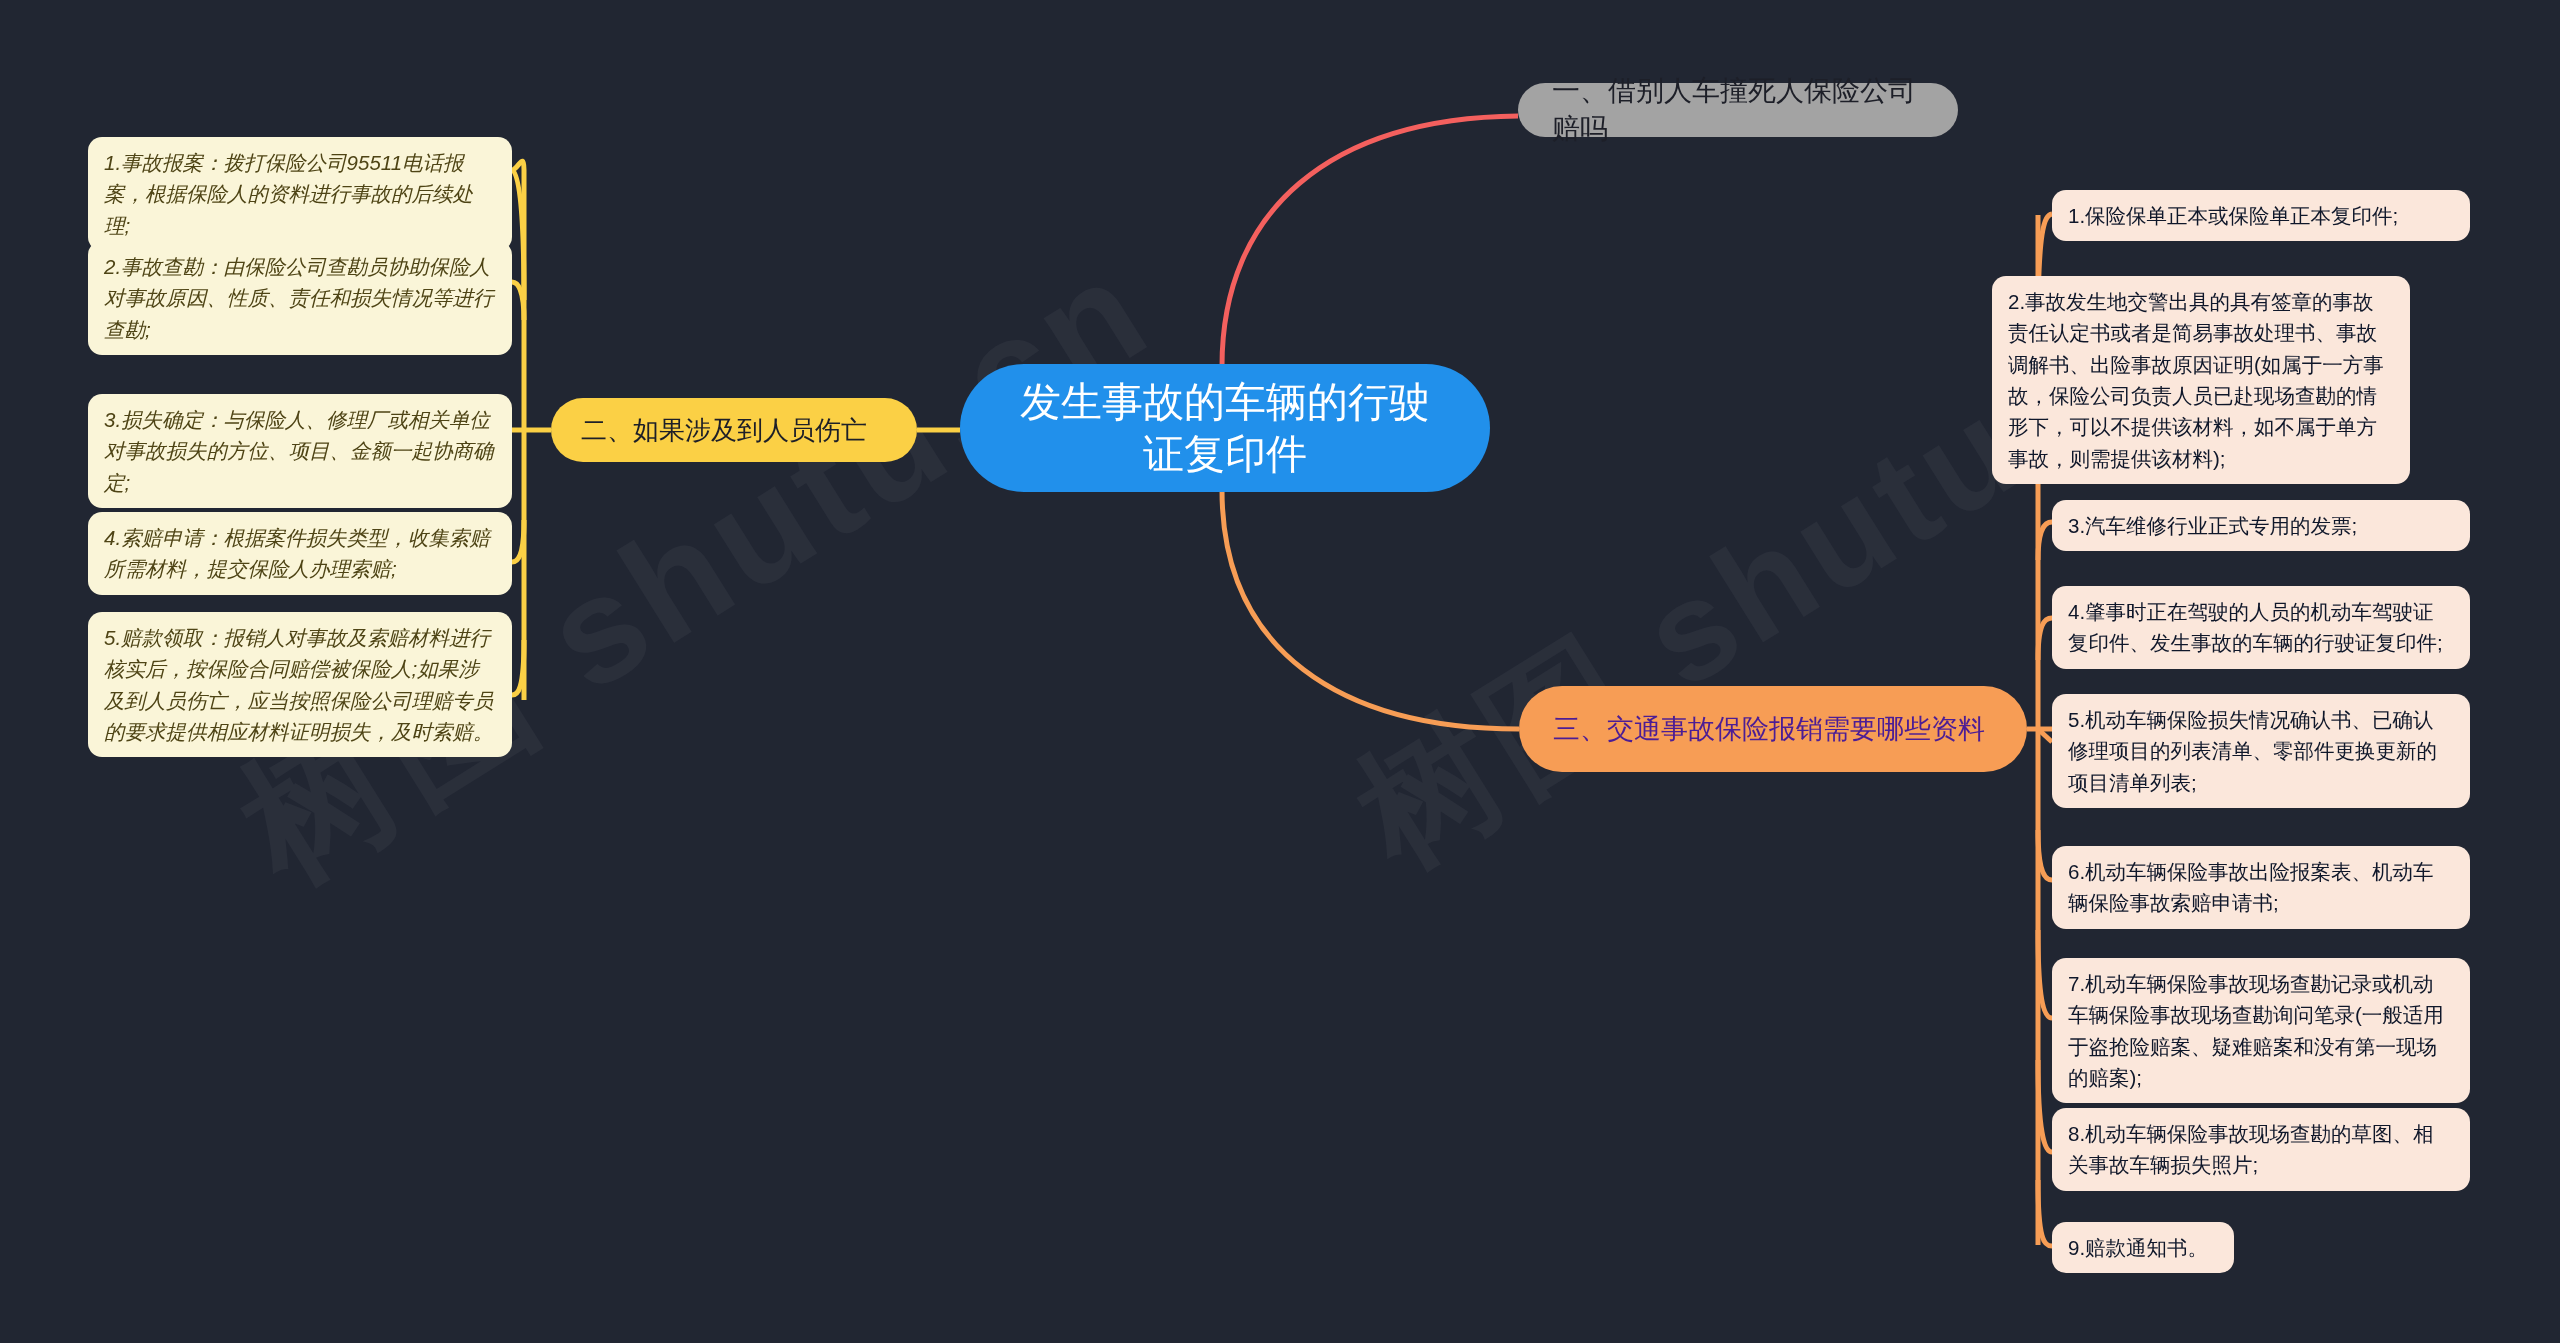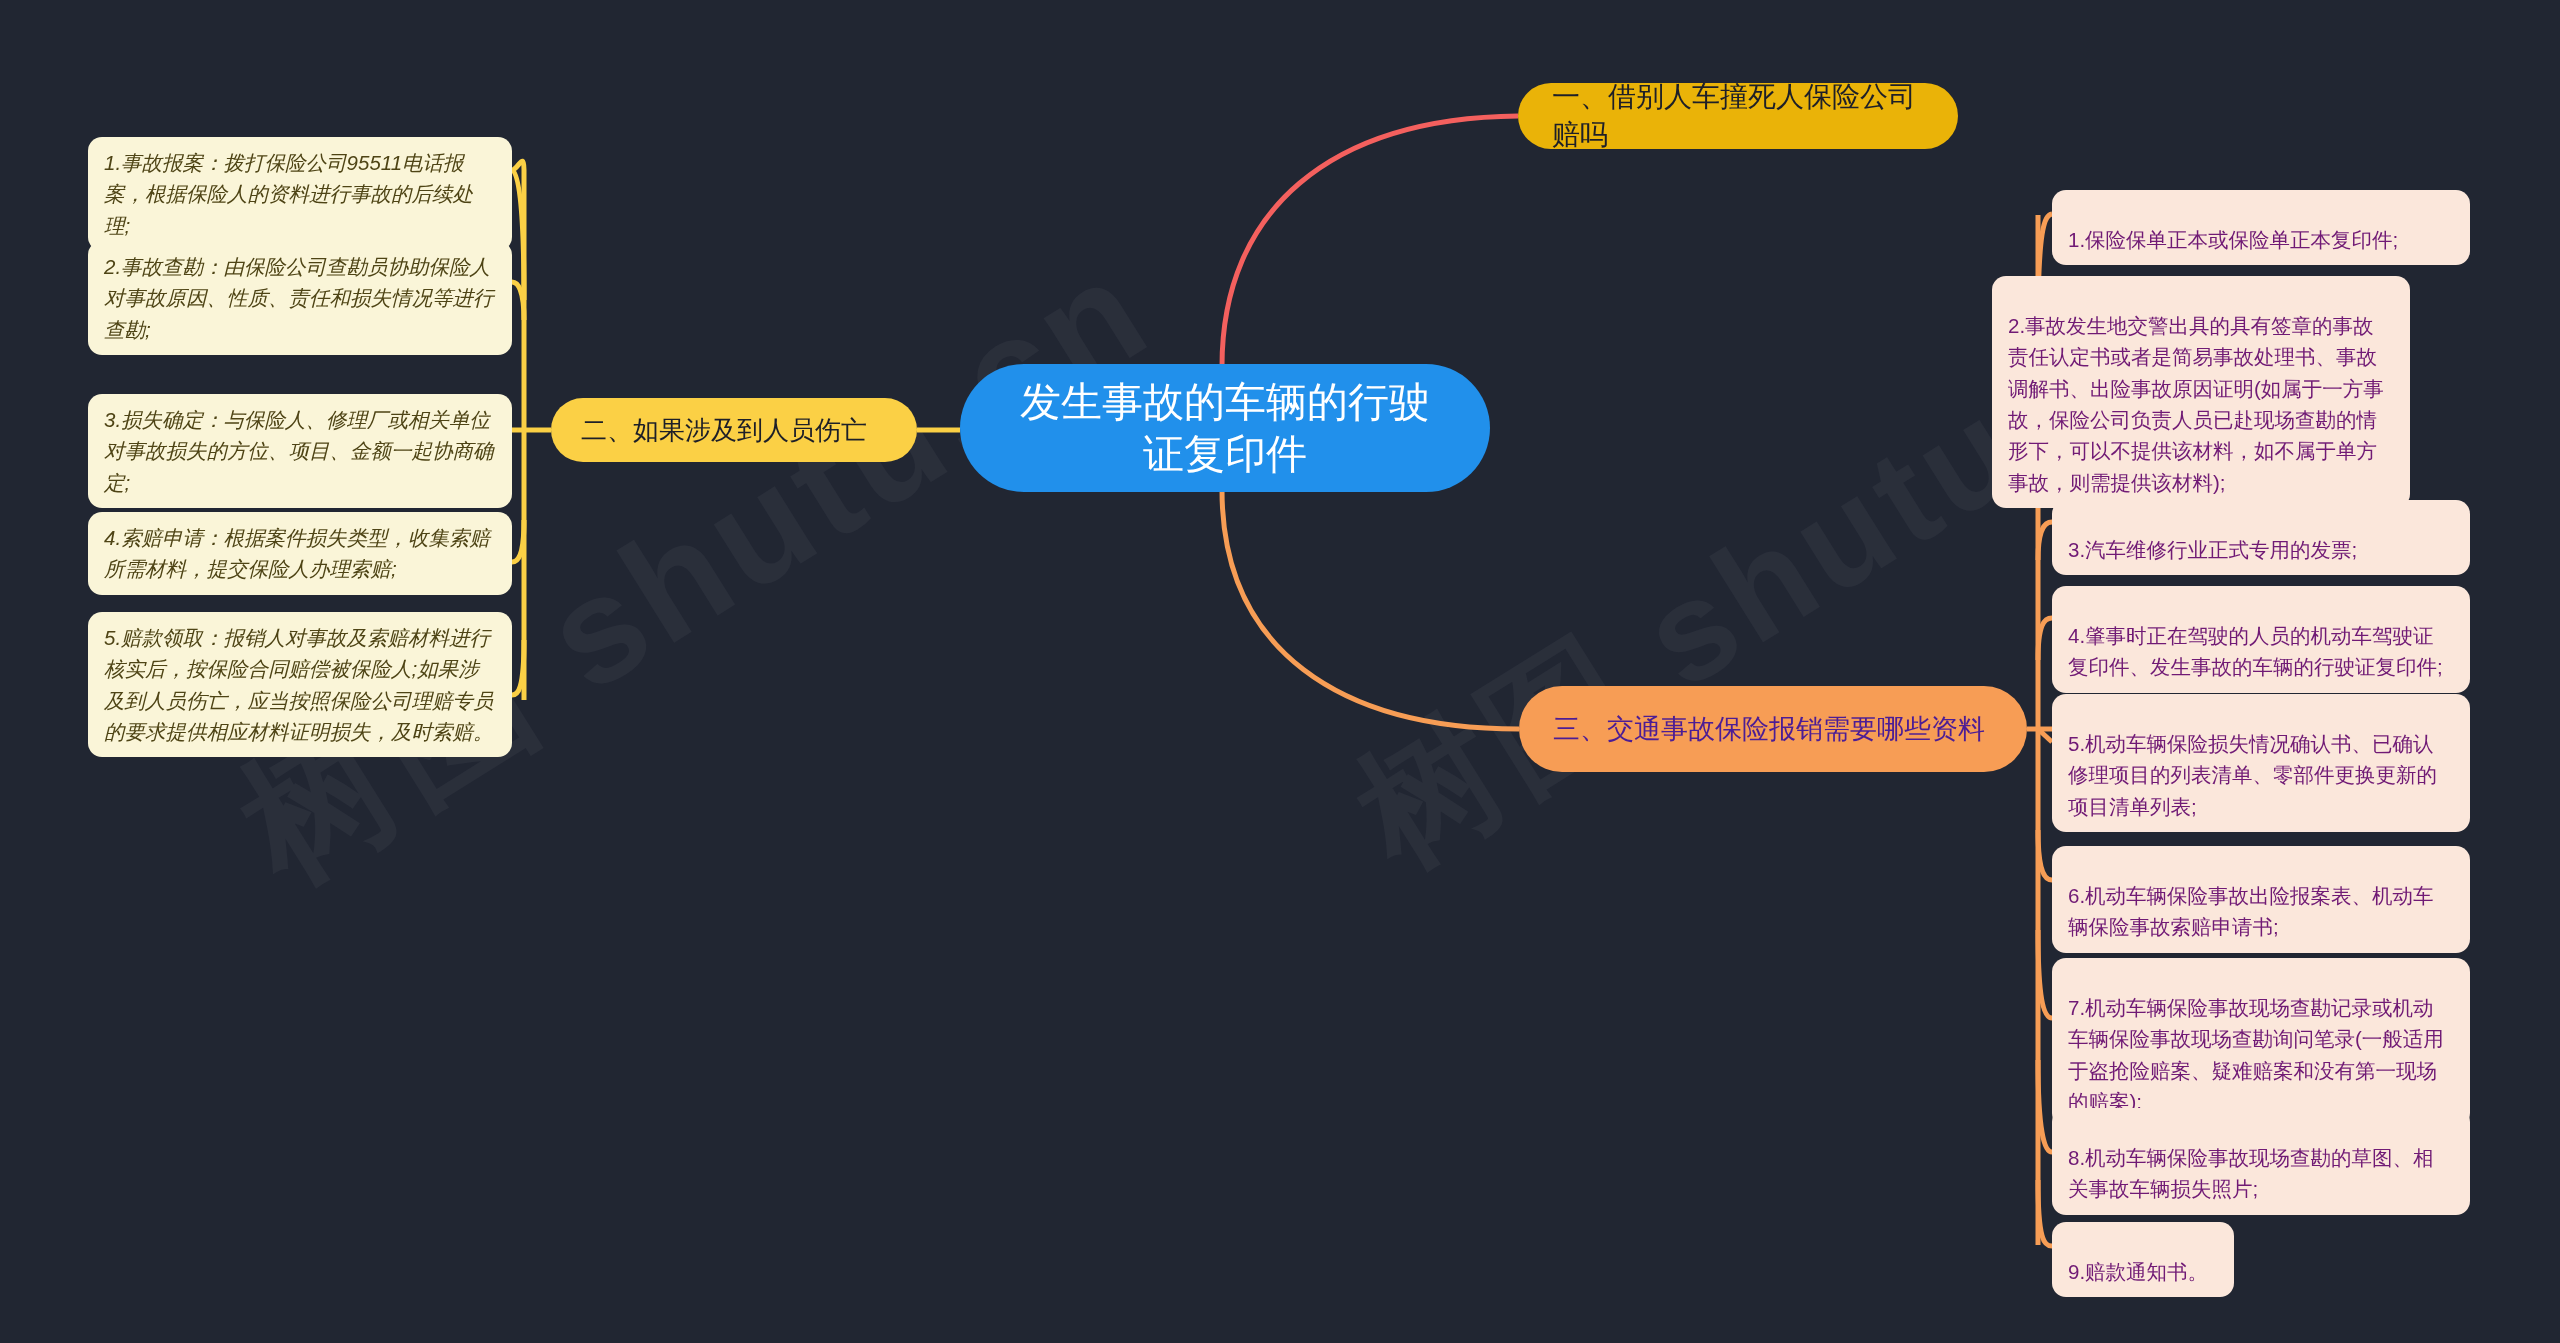--- a/index.html
+++ b/index.html
@@ -63,22 +63,22 @@
     line-height: 1.28;
     text-align: center;
     padding: 0 40px;
     box-sizing: border-box;
   }
 
   #branch-node-1 {
     left: 1518px;
     top: 83px;
     width: 440px;
-    height: 66px;
-    background: #eab308;
+    height: 54px;
+    background: #a3a3a3;
     border-radius: 34px;
     justify-content: center;
   }
   #branch-node-1 .node-text {
     color: #1d1f28;
     font-size: 28px;
     padding: 0 34px;
     box-sizing: border-box;
   }
 
@@ -130,21 +130,21 @@
     word-break: break-all;
   }
   .leaf-yellow {
     background: #faf5d8;
     font-style: italic;
   }
   .leaf-yellow .leaf-text { color: #4e4415; }
   .leaf-peach {
     background: #fbe7db;
   }
-  .leaf-peach .leaf-text { color: #701a75; margin-top: 24px; }
+  .leaf-peach .leaf-text { color: #0f172a; }
 </style>
 </head>
 <body>
 
 <div id="canvas">
 
   <div class="wm wm1">树图 shutu.cn</div>
   <div class="wm wm2">树图 shutu.cn</div>
 
   <svg id="edges" viewBox="0 0 2560 1343">

